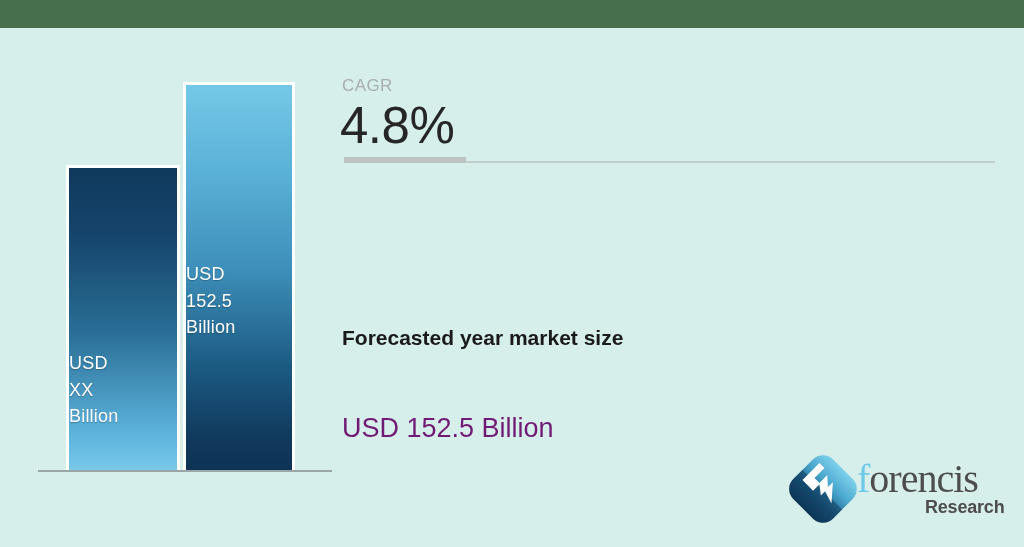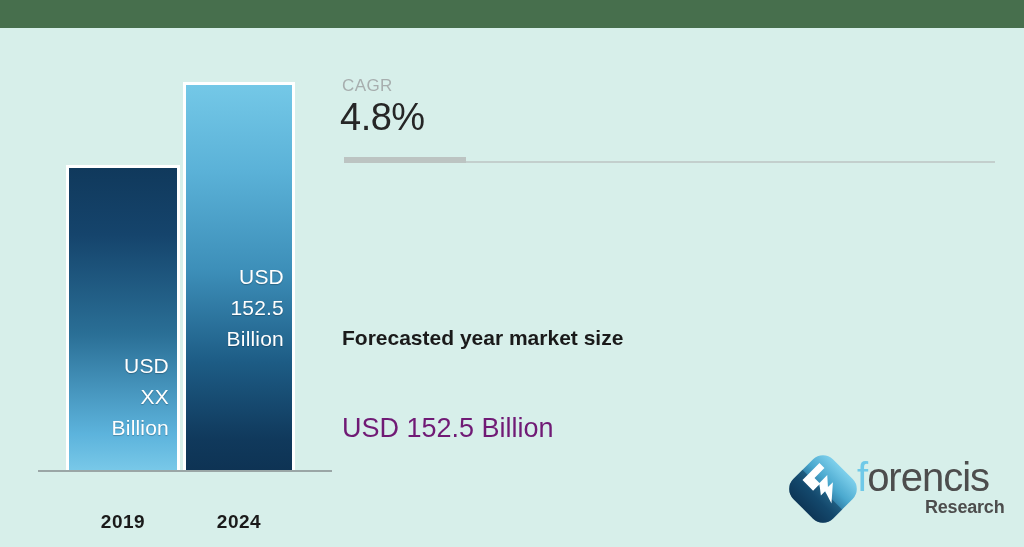--- a/index.html
+++ b/index.html
@@ -66,25 +66,25 @@
   .bar-2024 {
     left: 183px;
     width: 112px;
     height: 388px;
     background: linear-gradient(to bottom, #74c8e7 0%, #5bb2d8 22%, #3d8fb9 48%, #1d5c85 72%, #10395c 92%, #0e3354 100%);
   }
 
   .bar-label {
     position: absolute;
     left: 0;
-    right: 8px;
+    right: 0;
     top: 182px;
-    text-align: right;
+    text-align: left;
     color: #ffffff;
-    font-size: 21px;
+    font-size: 18px;
     line-height: 1.48;
     letter-spacing: 0.2px;
     text-shadow: 0 1px 1px rgba(0,0,0,0.25);
   }
   .bar-2024 .bar-label { top: 176px; }
 
   .axis-line {
     position: absolute;
     left: 38px;
     bottom: 26px;
@@ -128,21 +128,21 @@
     top: 48px;
     font-size: 17px;
     color: #a7aeae;
     letter-spacing: 0.4px;
   }
 
   .cagr-value {
     position: absolute;
     left: 0px;
     top: 68px;
-    font-size: 38px;
+    font-size: 51px;
     font-weight: normal;
     color: #262626;
     letter-spacing: -0.5px;
   }
 
   .divider-thin {
     position: absolute;
     left: 4px;
     top: 133px;
     width: 651px;
@@ -223,21 +223,21 @@
     transform: rotate(-45deg);
   }
   .logo-word {
     position: absolute;
     left: 62px;
     top: 4px;
     font-size: 40px;
     font-weight: normal;
     letter-spacing: -1px;
     color: #4d4d4d;
-    font-family: Liberation Sans, sans-serif;
+    font-family: Liberation Serif, serif;
   }
   .logo-word .lead { color: #6fc9e8; }
   .logo-sub {
     position: absolute;
     left: 130px;
     top: 46px;
     font-size: 18px;
     font-weight: bold;
     color: #4d4d4d;
     letter-spacing: -0.2px;
@@ -267,24 +267,20 @@
         <div class="bar-label">
           <div>USD</div>
           <div>152.5</div>
           <div>Billion</div>
         </div>
       </div>
 
       <div class="axis-line"></div>
     </div>
 
-    <div class="x-labels">
-      <div class="x-label x-label-2019">2019</div>
-      <div class="x-label x-label-2024">2024</div>
-    </div>
   </div>
 
   <div class="info-panel">
 
     <div class="cagr-label">CAGR</div>
     <div class="cagr-value">4.8%</div>
 
     <div class="divider-thin"></div>
     <div class="divider-thick"></div>
 

